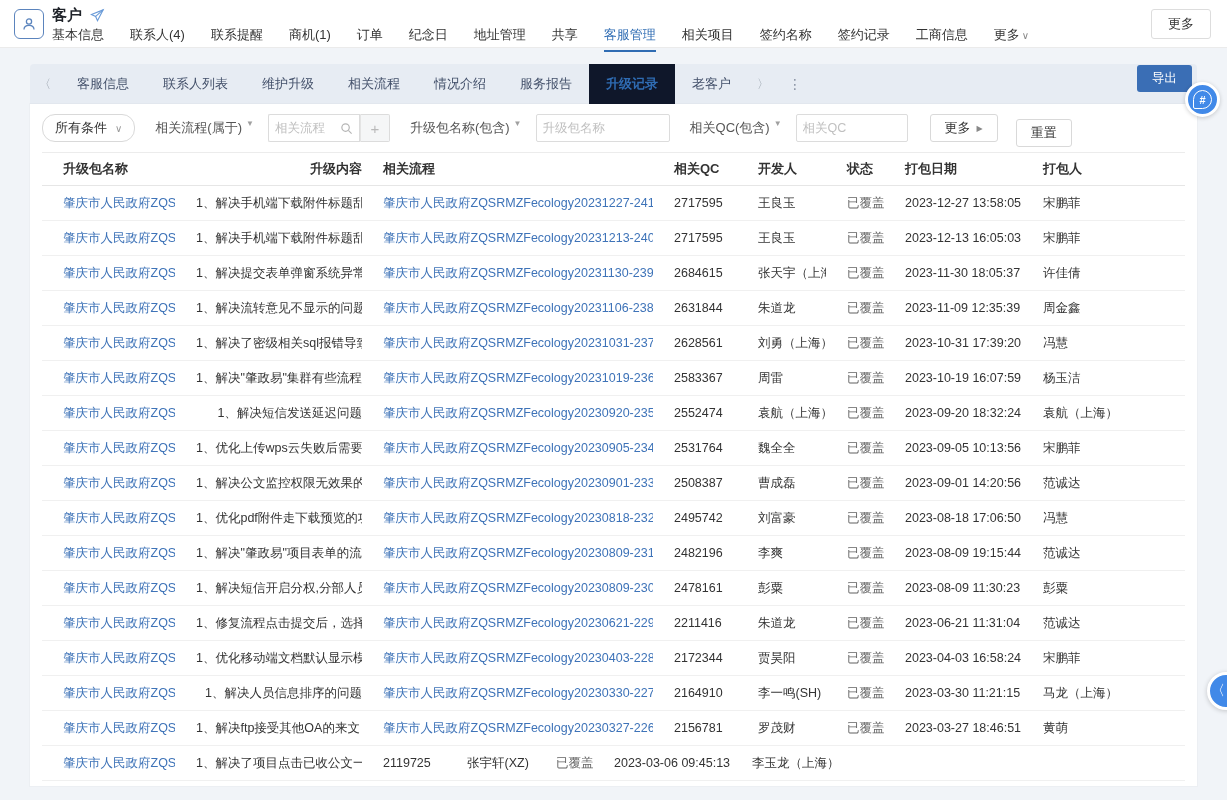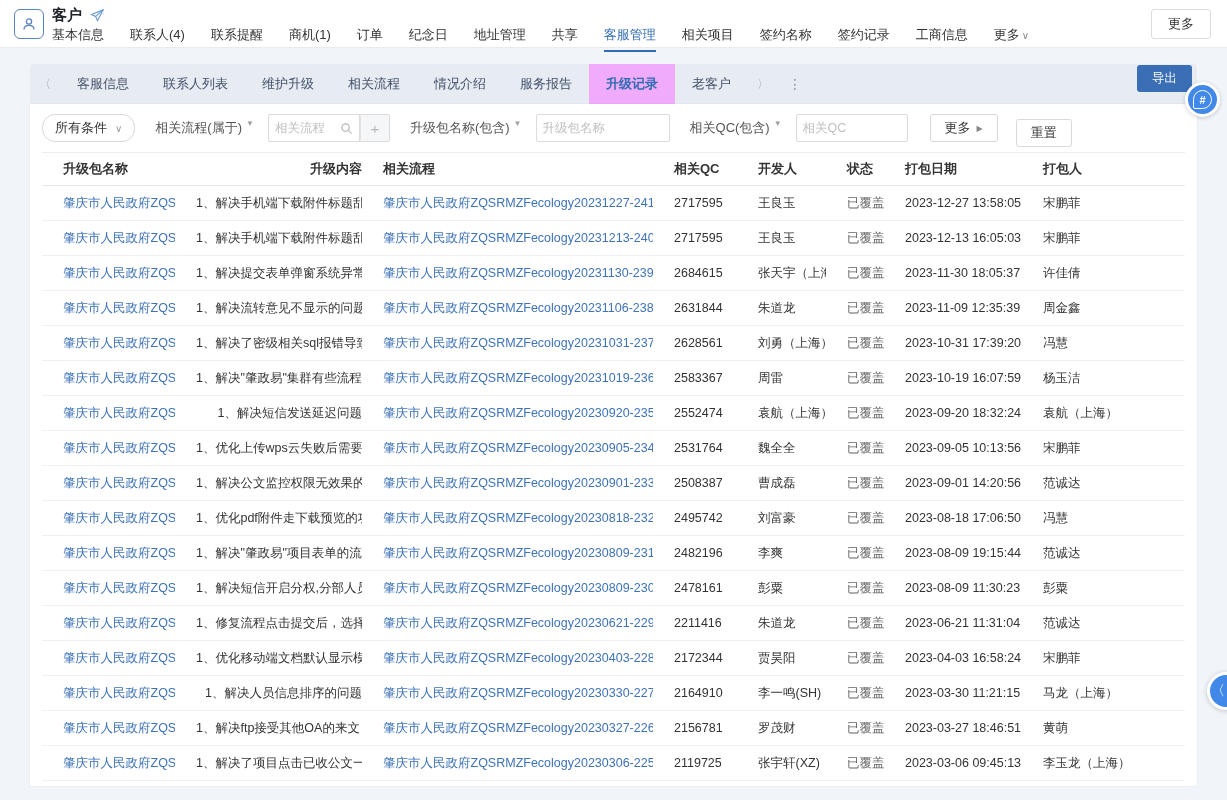--- a/index.html
+++ b/index.html
@@ -16,21 +16,21 @@
   .main-tab { font-size:13px; color:#333; cursor:pointer; position:relative; white-space:nowrap; }
   .main-tab.active { color:#2f6cb3; }
   .main-tab.active:after { content:""; position:absolute; left:0; right:0; bottom:-4px; height:2px; background:#2f6cb3; }
   .main-tab .chev { font-size:10px; color:#888; margin-left:2px; }
   .top-more-btn { position:absolute; right:16px; top:9px; height:30px; padding:0 16px; background:#fff; border:1px solid #ddd; border-radius:3px; font-size:13px; color:#333; line-height:28px; cursor:pointer; }
 
   
   .subtab-bar { position:absolute; left:30px; top:64px; width:1167px; height:40px; background:#e7ecf3; border-radius:4px 4px 0 0; display:flex; align-items:center; }
   .subnav-chev { width:30px; text-align:center; color:#9aa3ad; font-size:12px; cursor:pointer; font-family:"DejaVu Sans",sans-serif; }
   .sub-tab { padding:0 17px; height:40px; line-height:40px; font-size:13px; color:#43506a; cursor:pointer; white-space:nowrap; }
-  .sub-tab.active { background:#f0abfc; color:#2f6cb3; font-weight:bold; }
+  .sub-tab.active { background:#0f172a; color:#2f6cb3; font-weight:bold; }
   .sub-more-dots { color:#8a93a3; font-size:14px; padding:0 10px; cursor:pointer; letter-spacing:1px; }
   .export-btn { position:absolute; right:5px; top:-7px; height:27px; padding:0 15px; background:#3a6eb5; color:#fff; border:none; border-radius:3px; font-size:12.5px; cursor:pointer; line-height:27px; }
 
   
   .float-hash { position:absolute; left:1185px; top:82px; width:35px; height:35px; border-radius:50%; background:#4189e8; border:3px solid #fff; box-shadow:0 1px 4px rgba(0,0,0,.18); color:#fff; display:flex; align-items:center; justify-content:center; z-index:20; cursor:pointer; }
   .hash-bubble { width:19px; height:19px; border:1.5px solid #fff; border-radius:50% 50% 50% 2px; display:flex; align-items:center; justify-content:center; font-size:11px; font-weight:bold; }
   .drawer-toggle { position:absolute; left:1207px; top:672px; width:38px; height:38px; border-radius:50%; background:#4189e8; border:3px solid #fff; box-shadow:0 1px 5px rgba(0,0,0,.2); color:#fff; display:flex; align-items:center; justify-content:center; font-size:14px; z-index:20; cursor:pointer; font-family:"DejaVu Sans",sans-serif; }
 
   
   .panel { position:absolute; left:30px; top:104px; width:1167px; height:682px; background:#fff; box-shadow:0 0 0 1px rgba(0,0,0,0.02); }
@@ -340,21 +340,20 @@
           <div class="tcell c2 link">肇庆市人民政府ZQSRMZFecology20230327-226</div>
           <div class="tcell c3">2156781</div>
           <div class="tcell c4">罗茂财</div>
           <div class="tcell c5 status">已覆盖</div>
           <div class="tcell c6">2023-03-27 18:46:51</div>
           <div class="tcell c7">黄萌</div>
         </div>
         <div class="trow">
           <div class="tcell c0 link">肇庆市人民政府ZQSR...</div>
           <div class="tcell c1">1、解决了项目点击已收公文一直...</div>
-          <div class="tcell c2 link">肇庆市人民政府ZQSRMZFecology20230306-225</div>
           <div class="tcell c3">2119725</div>
           <div class="tcell c4">张宇轩(XZ)</div>
           <div class="tcell c5 status">已覆盖</div>
           <div class="tcell c6">2023-03-06 09:45:13</div>
           <div class="tcell c7">李玉龙（上海）</div>
         </div>
       </div>
   </div>
 </div>
 

